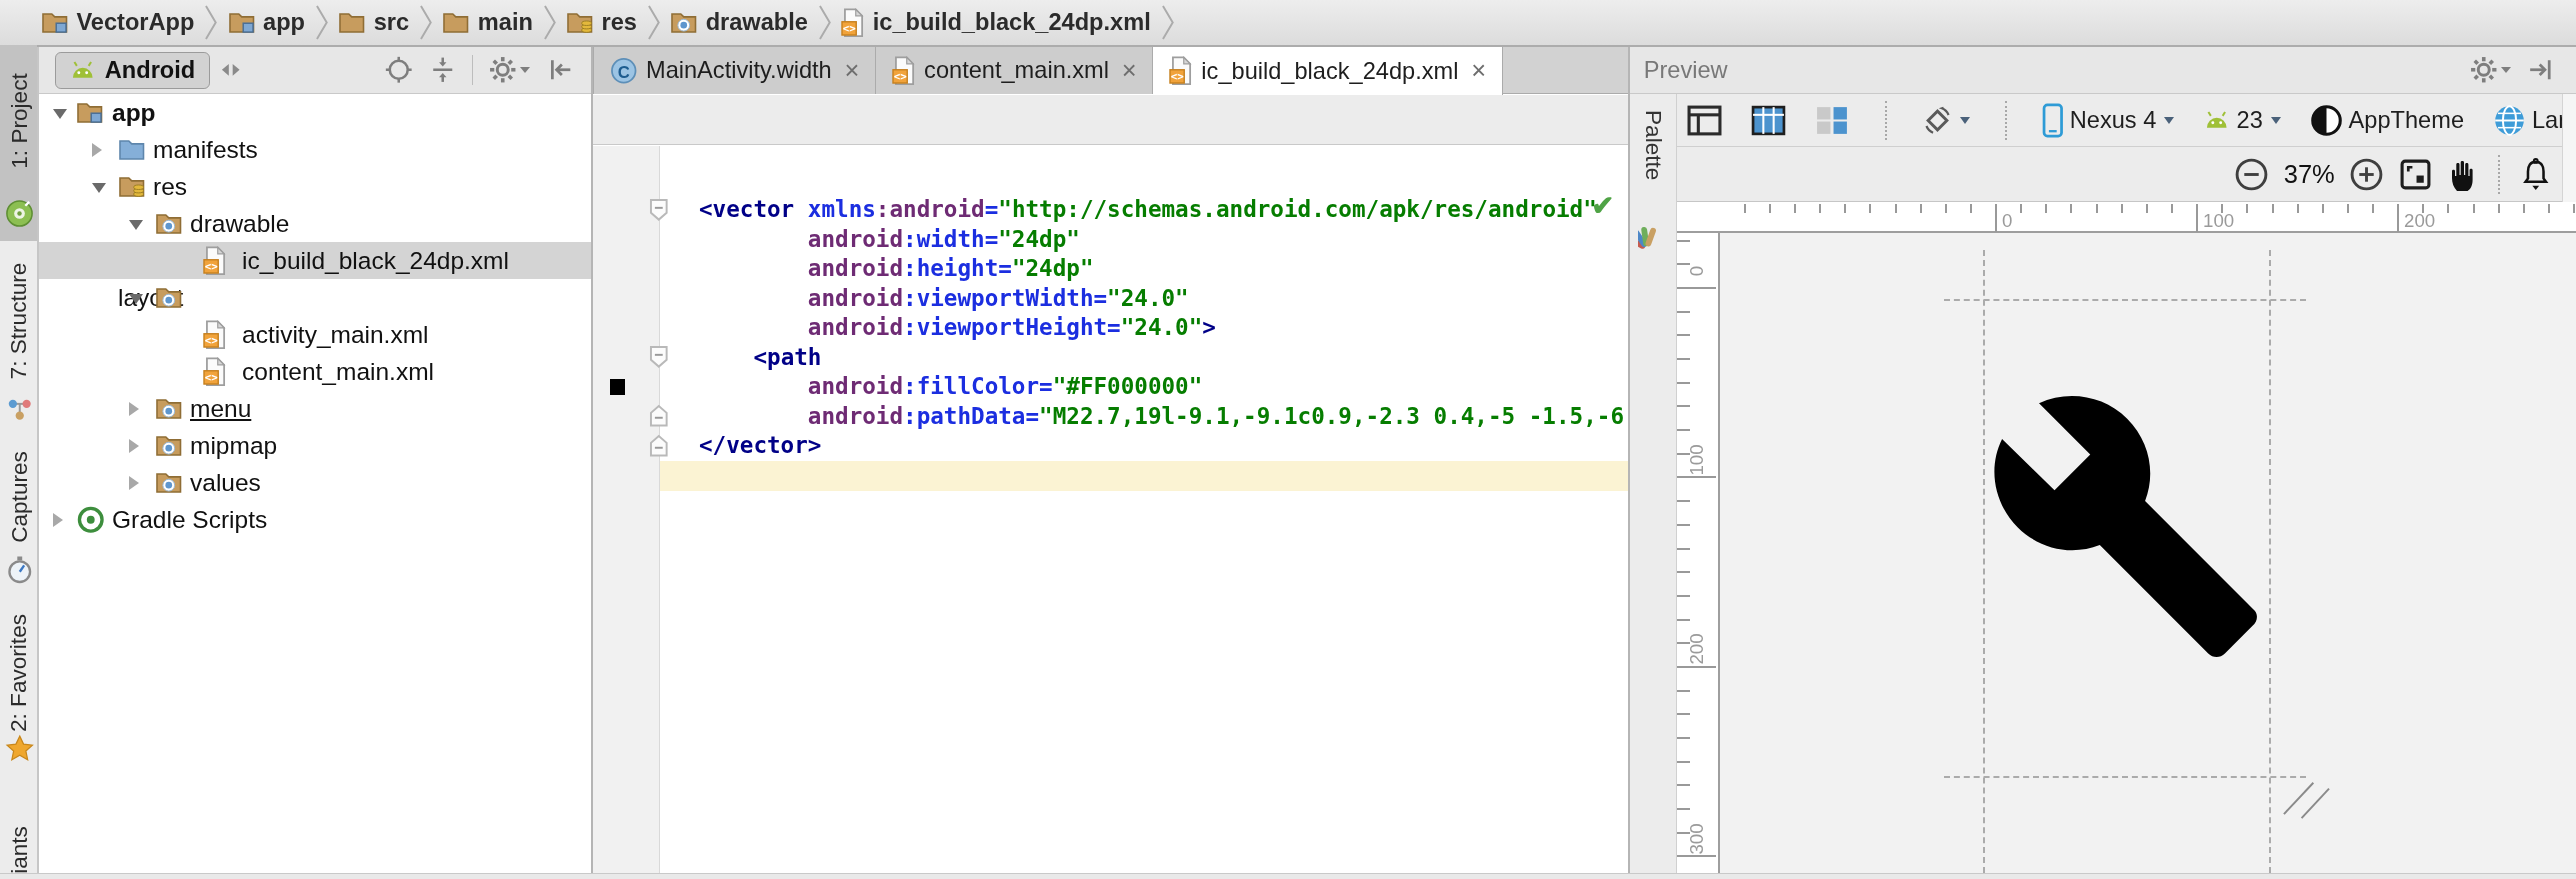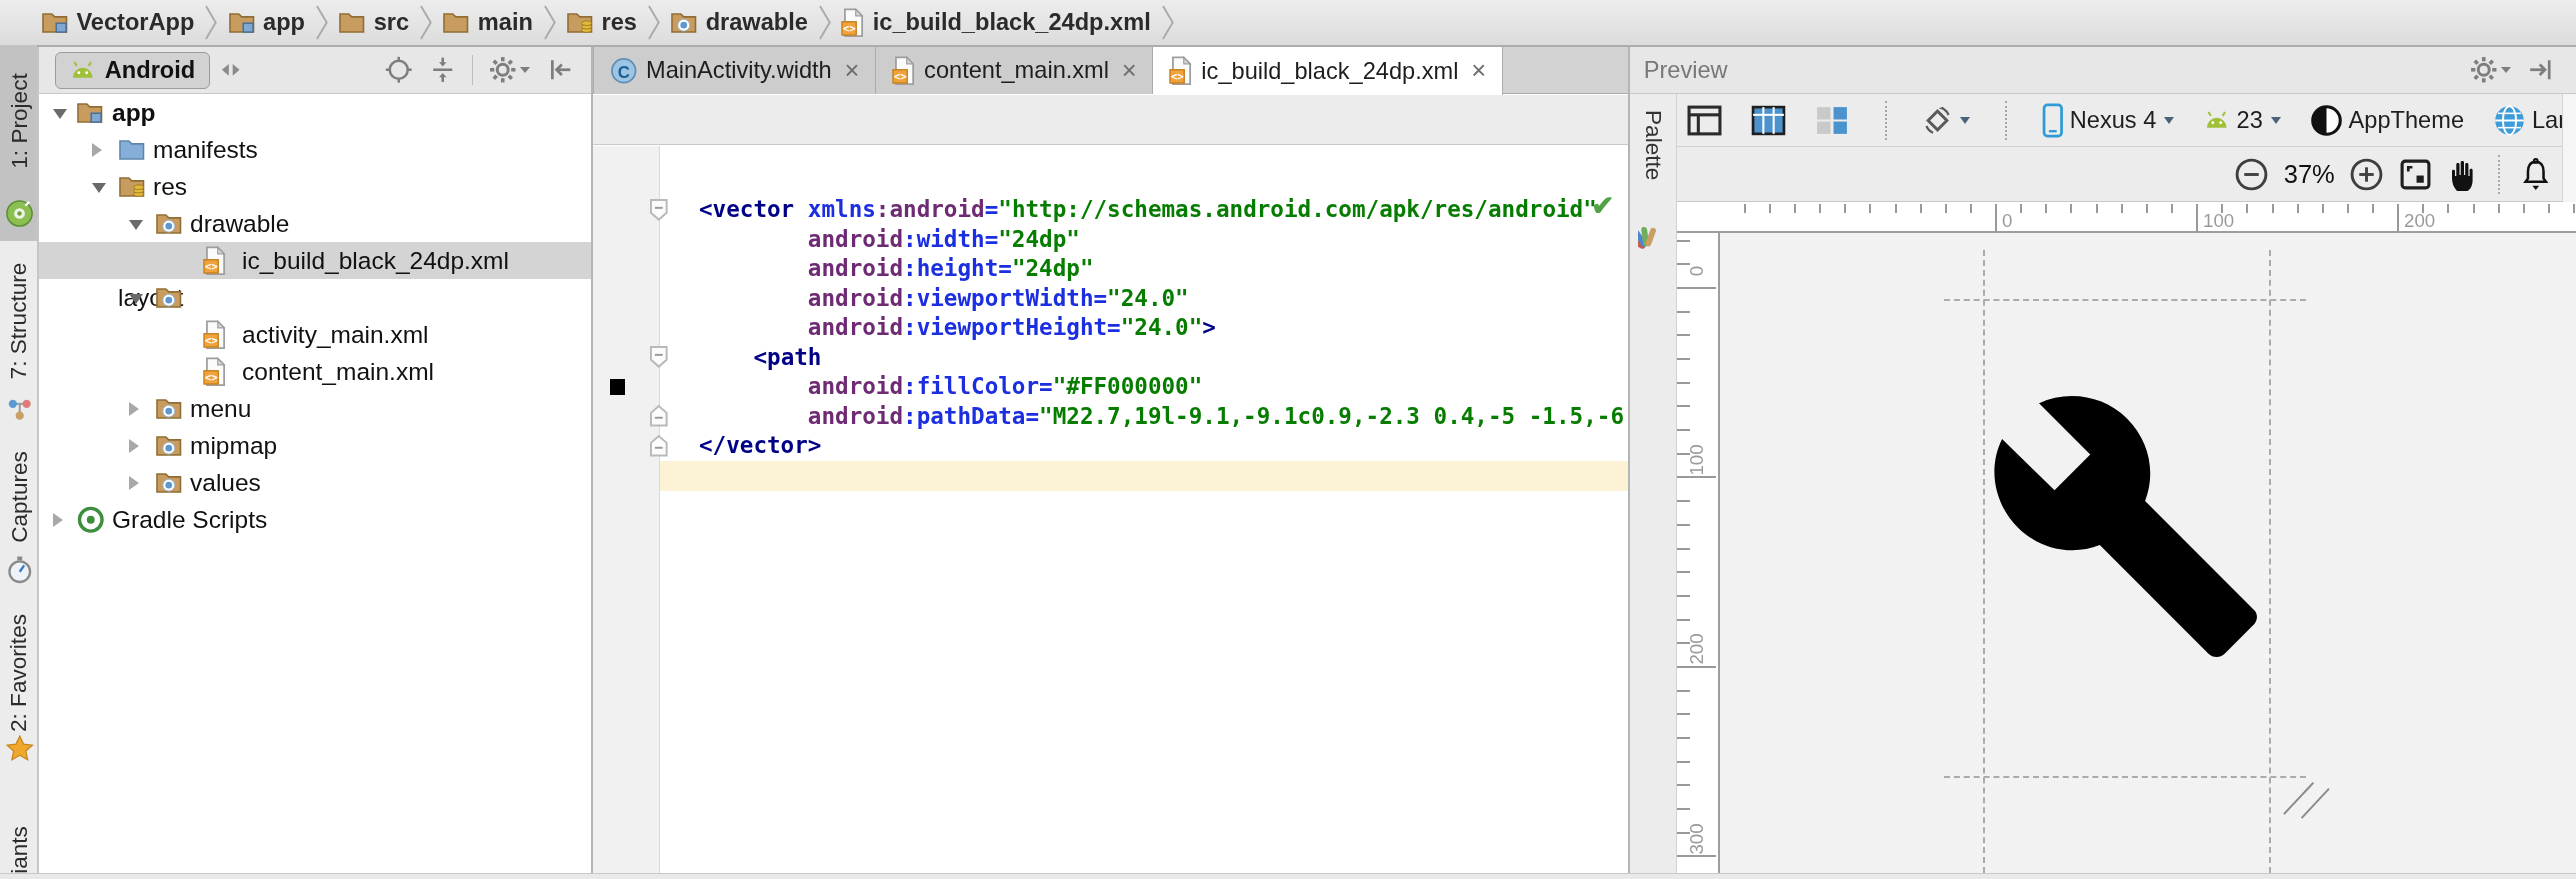--- a/index.html
+++ b/index.html
@@ -435,21 +435,21 @@
         </div>
         <div class="tree-row">
           <span class="tw-arrow arr-collapsed" style="left: 90px;"></span>
           <span class="tr-icon" style="left: 116px;">
             <svg width="27.5" height="24.5" viewBox="0 0 28 25">
               <path d="M2 4 h9 l3 3 h12 v15.5 h-24 z" fill="#C79C5E" stroke="#8F6D35" stroke-width="1.6"></path>
               <circle cx="14" cy="15.5" r="6" fill="#fff" stroke="#9AB8D6"></circle>
               <circle cx="14" cy="15.5" r="3.4" fill="#5E96CE"></circle>
             </svg>
           </span>
-          <span class="tr-label" style="margin-left: 151px;">menu</span>
+          <span class="tr-label" style="margin-left: 151px; text-decoration: underline;">menu</span>
         </div>
         <div class="tree-row">
           <span class="tw-arrow arr-collapsed" style="left: 90px;"></span>
           <span class="tr-icon" style="left: 116px;">
             <svg width="27.5" height="24.5" viewBox="0 0 28 25">
               <path d="M2 4 h9 l3 3 h12 v15.5 h-24 z" fill="#C79C5E" stroke="#8F6D35" stroke-width="1.6"></path>
               <circle cx="14" cy="15.5" r="6" fill="#fff" stroke="#9AB8D6"></circle>
               <circle cx="14" cy="15.5" r="3.4" fill="#5E96CE"></circle>
             </svg>
           </span>

